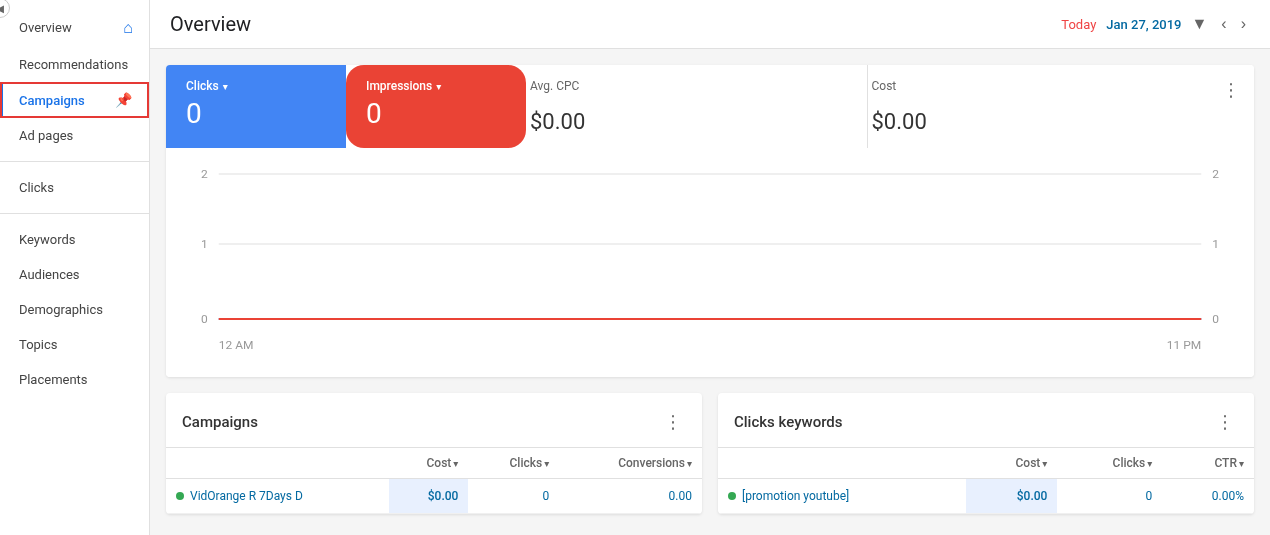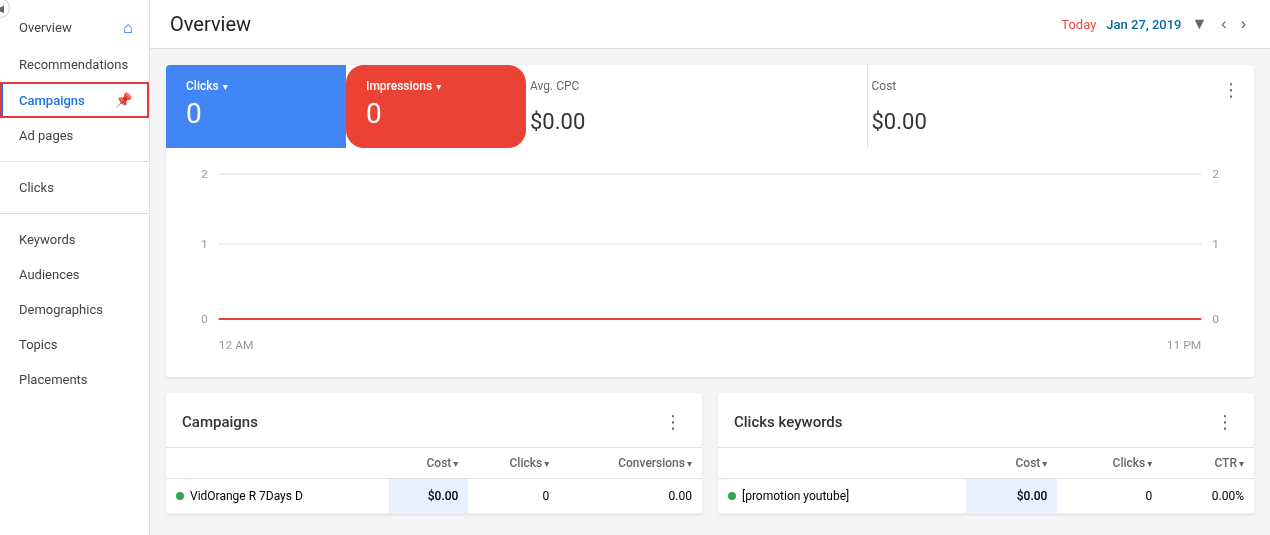--- a/index.html
+++ b/index.html
@@ -198,21 +198,21 @@
       padding: 8px 10px;
       font-size: 12px;
       color: #666;
       font-weight: 500;
       white-space: nowrap;
     }
     .card-table th:first-child { text-align: left; }
     .card-table td {
       padding: 10px 10px;
       font-size: 12px;
-      color: #000000;
+      color: #0369a1;
       text-align: right;
       border-bottom: 1px solid #f0f0f0;
     }
     .card-table td:first-child { text-align: left; }
     .highlighted-cell {
       background: #e8f0fe;
       color: #1a73e8;
       font-weight: 500;
     }
     .col-header-with-arrow {

